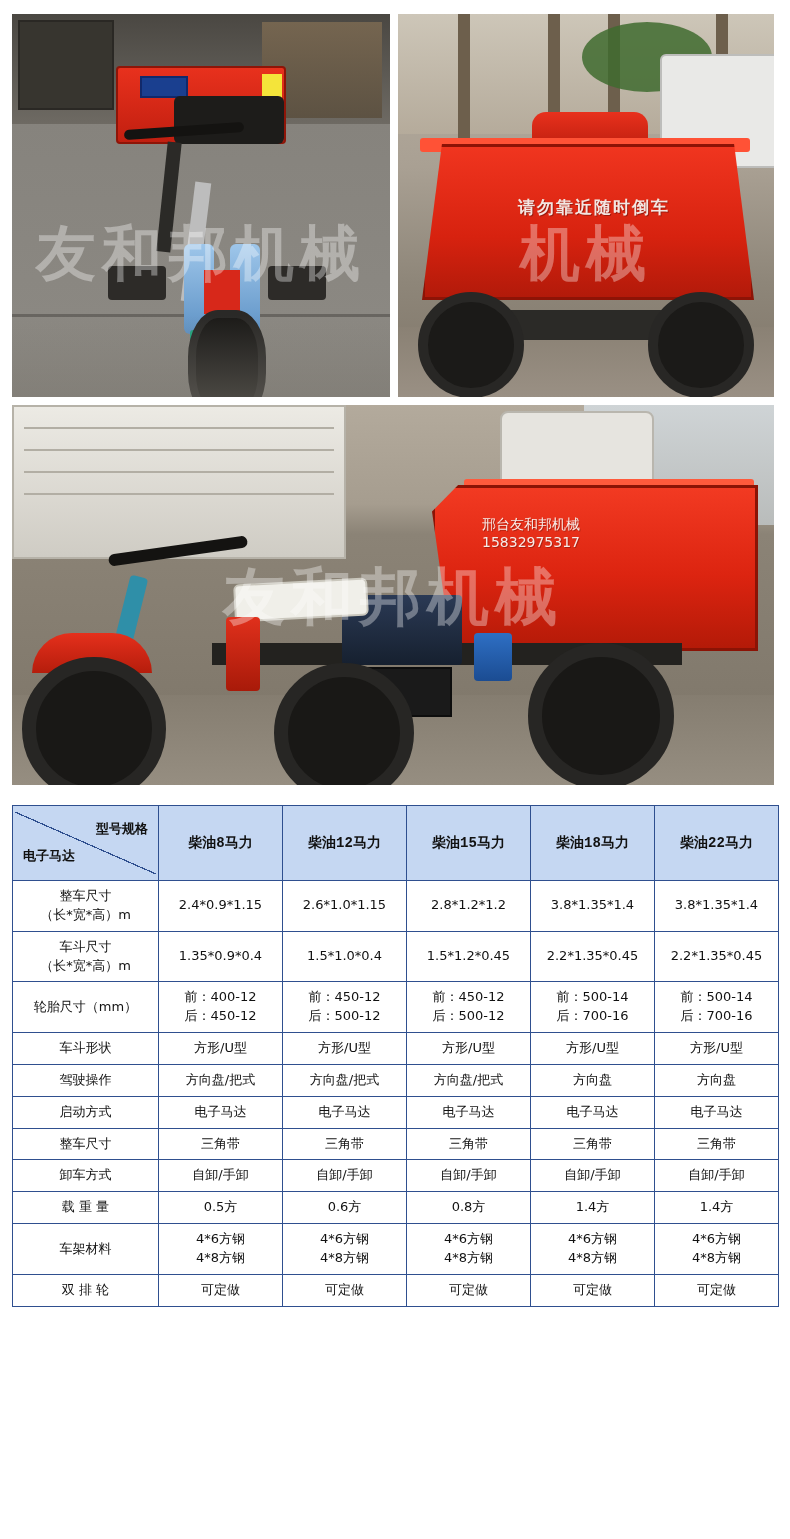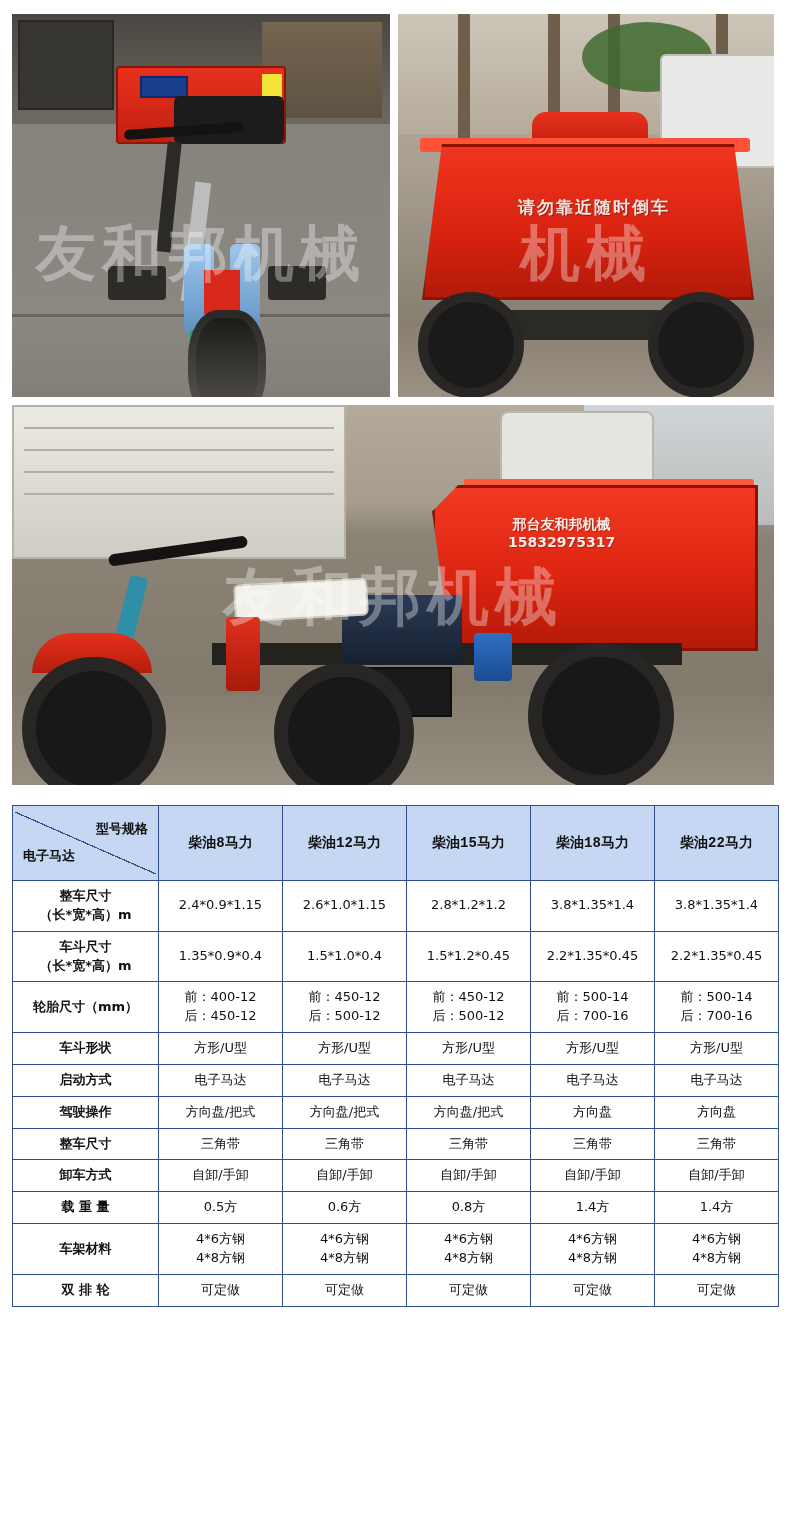--- a/index.html
+++ b/index.html
@@ -219,22 +219,22 @@
     position: absolute; left: 420px; top: 80px; width: 320px; height: 160px;
     background: linear-gradient(#f23a22 0%, #dc2410 55%, #b41a08 100%);
     border: 3px solid #8b1305;
     clip-path: polygon(0 16%, 8% 0, 100% 0, 100% 100%, 6% 100%);
   }
   .sceneC .dumptop {
     position: absolute; left: 452px; top: 74px; width: 290px; height: 12px;
     background: #ff5a3c; border-radius: 3px;
   }
   .sceneC .dumptext {
-    position: absolute; left: 496px; top: 110px;
-    color: #f7ece9; font-size: 14px; line-height: 18px; font-weight: bold;
+    position: absolute; left: 470px; top: 110px;
+    color: #f7ece9; font-size: 14px; line-height: 18px; font-weight: normal;
     font-family: "DejaVu Sans", sans-serif;
     text-shadow: 1px 1px 0 rgba(0,0,0,.25);
     text-align: center;
   }
   .sceneC .chassis {
     position: absolute; left: 200px; top: 238px; width: 470px; height: 22px;
     background: #23221f;
   }
   .sceneC .engine {
     position: absolute; left: 330px; top: 190px; width: 120px; height: 70px;
@@ -329,21 +329,21 @@
   .hdr-diag .tr { right: 8px; top: 8px; }
   .hdr-diag .bl { left: 8px; bottom: 8px; }
   .colhead {
     background: #c5d7f2;
     font-weight: bold;
     font-family: Liberation Mono, monospace;
     font-size: 14px;
   }
   td.rowlabel {
     background: #c5d7f2;
-    font-weight: bold;
+    font-weight: normal;
     font-family: "DejaVu Sans", sans-serif;
     font-size: 13.5px;
   }
   td.val {
     background: #ffffff;
     font-family: "DejaVu Sans", sans-serif;
     font-size: 13px;
     white-space: pre-line;
   }
 </style>
@@ -494,34 +494,34 @@
         </tr>
         <tr>
           <td class="rowlabel val">车斗形状</td>
           <td class="val">方形/U型</td>
           <td class="val">方形/U型</td>
           <td class="val">方形/U型</td>
           <td class="val">方形/U型</td>
           <td class="val">方形/U型</td>
         </tr>
         <tr>
+          <td class="rowlabel val">驾驶操作</td>
+          <td class="val">方向盘/把式</td>
+          <td class="val">方向盘/把式</td>
+          <td class="val">方向盘/把式</td>
+          <td class="val">方向盘</td>
+          <td class="val">方向盘</td>
+        </tr>
+        <tr>
           <td class="rowlabel val">启动方式</td>
           <td class="val">电子马达</td>
           <td class="val">电子马达</td>
           <td class="val">电子马达</td>
           <td class="val">电子马达</td>
           <td class="val">电子马达</td>
-        </tr>
-        <tr>
-          <td class="rowlabel val">驾驶操作</td>
-          <td class="val">方向盘/把式</td>
-          <td class="val">方向盘/把式</td>
-          <td class="val">方向盘/把式</td>
-          <td class="val">方向盘</td>
-          <td class="val">方向盘</td>
         </tr>
         <tr>
           <td class="rowlabel val">整车尺寸</td>
           <td class="val">三角带</td>
           <td class="val">三角带</td>
           <td class="val">三角带</td>
           <td class="val">三角带</td>
           <td class="val">三角带</td>
         </tr>
         <tr>

